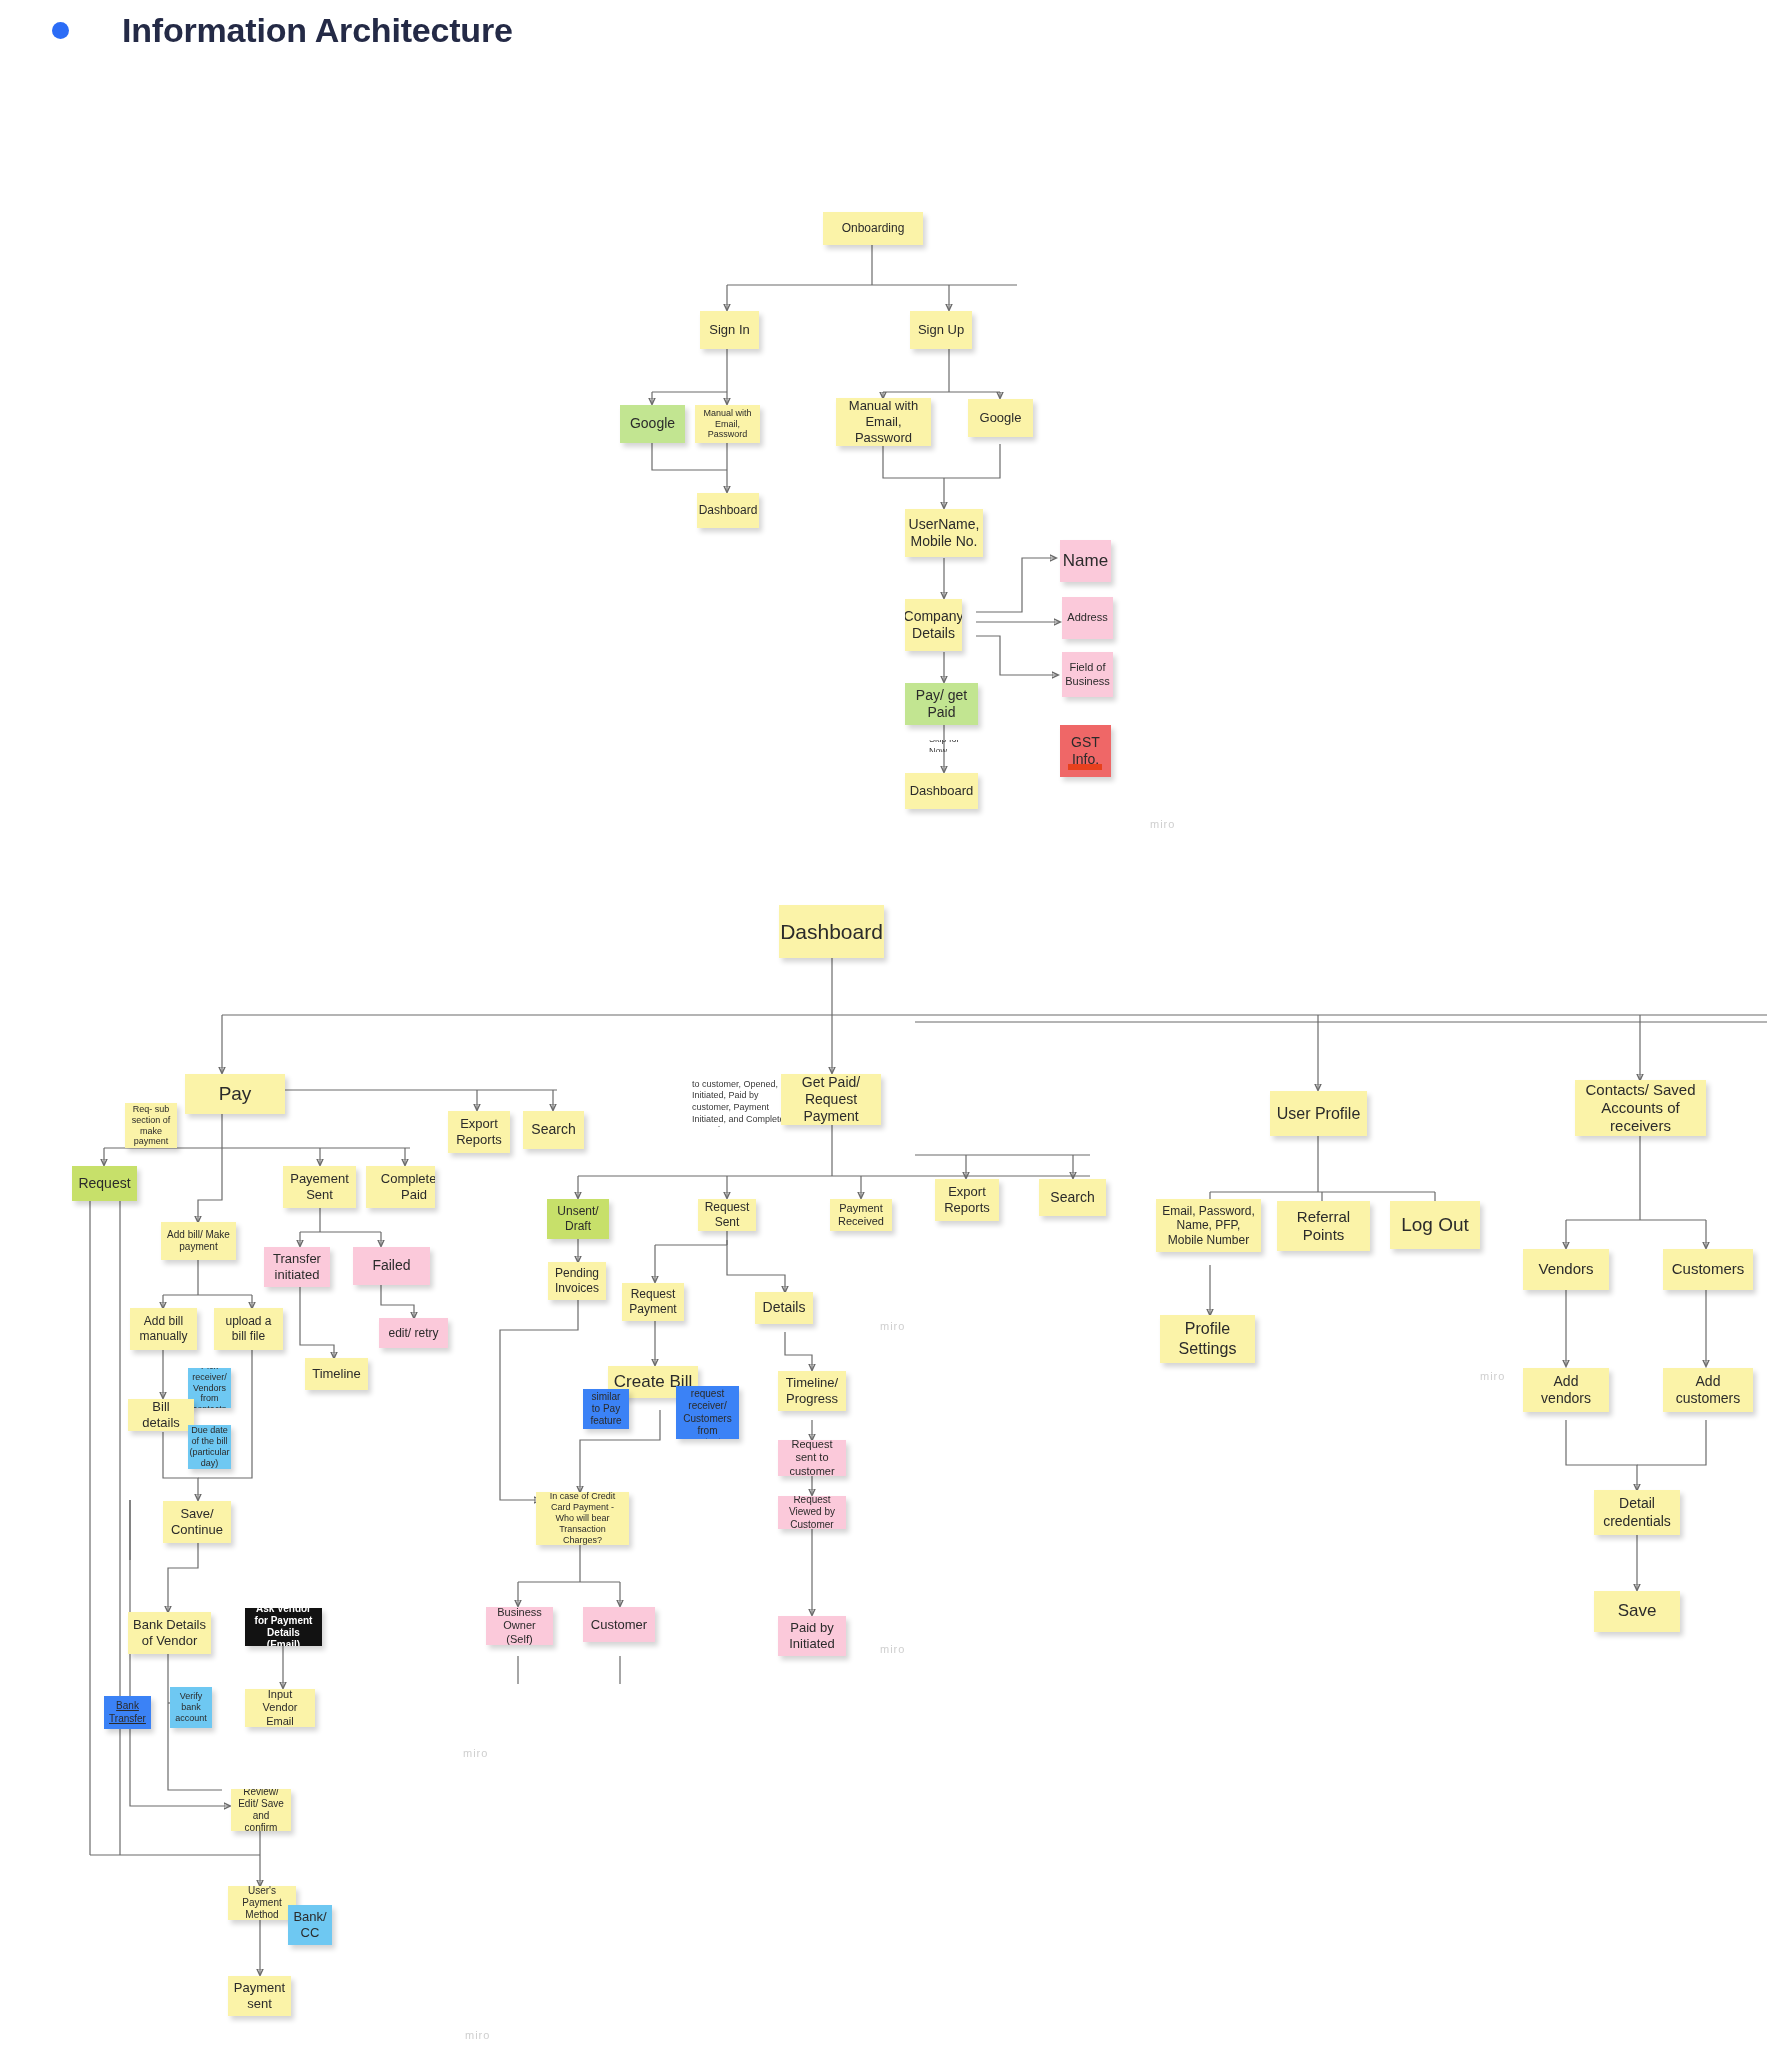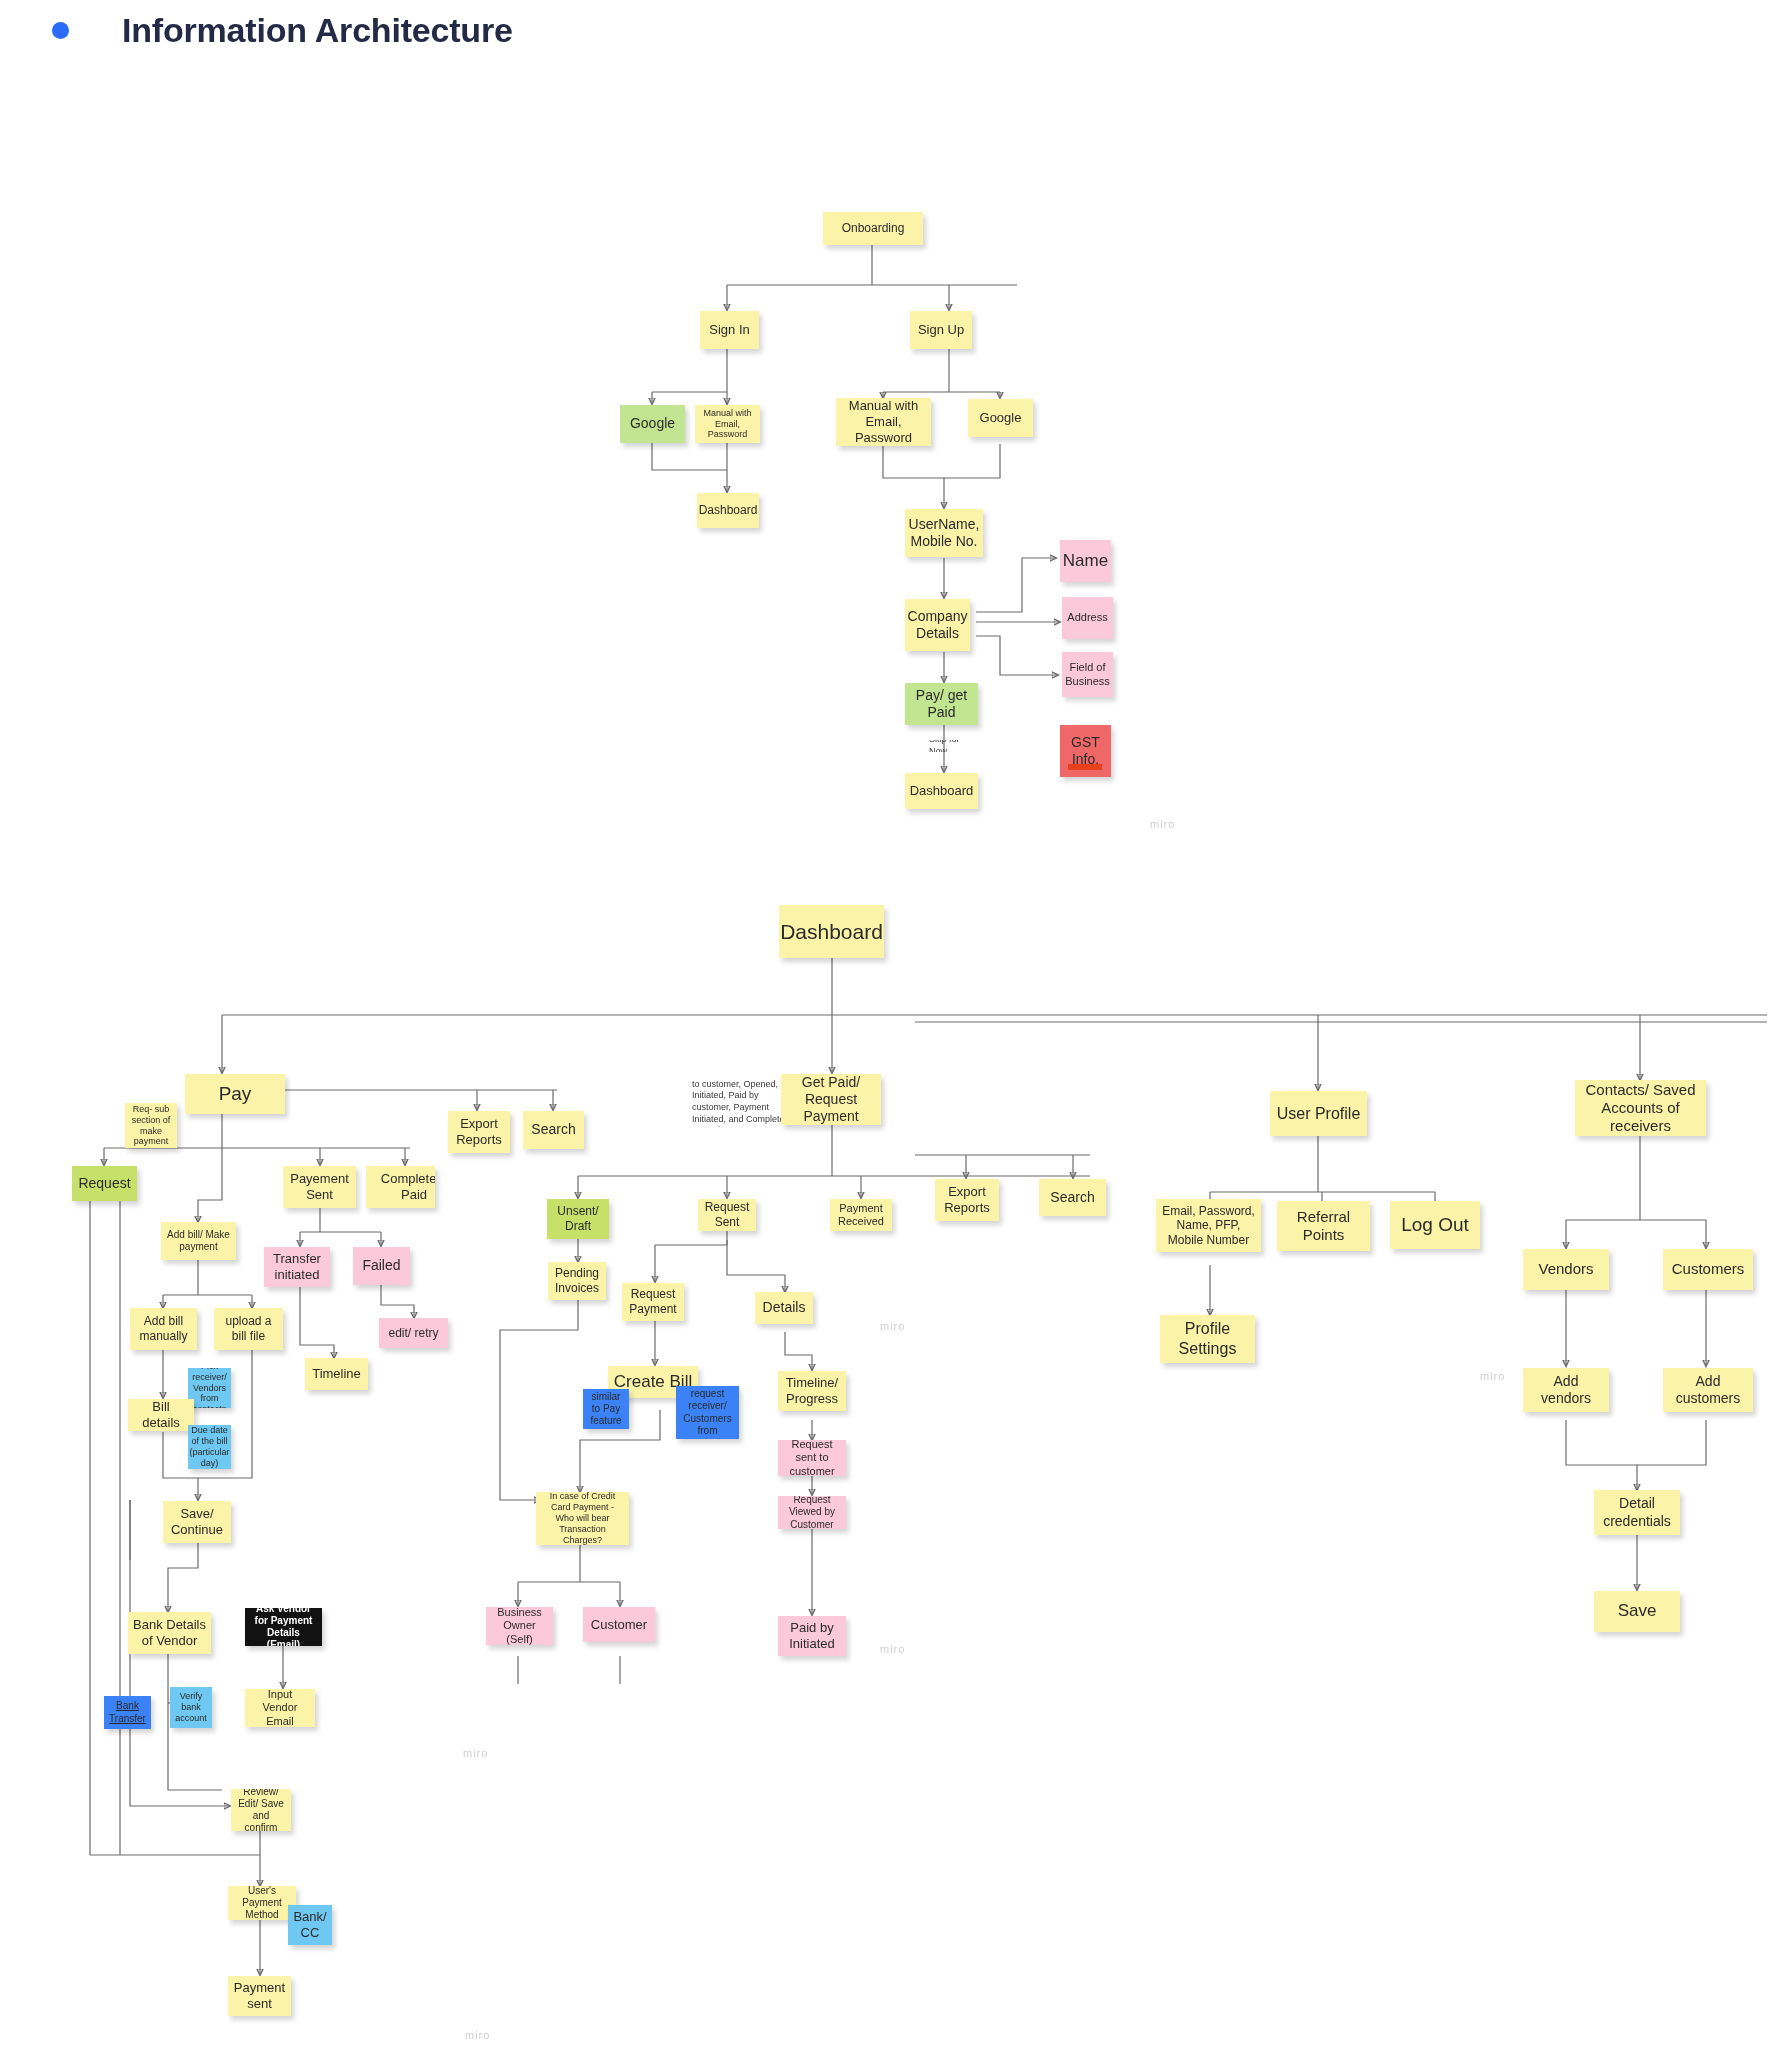--- a/index.html
+++ b/index.html
@@ -304,21 +304,21 @@
   </div>
 
   <div class="note yellow t13" style="left:968px;top:399px;width:65px;height:38px;">
     <span>Google</span>
   </div>
 
   <div class="note yellow t14" style="left:905px;top:509px;width:78px;height:48px;">
     <span>UserName, Mobile No.</span>
   </div>
 
-  <div class="note yellow t14" style="left:905px;top:599px;width:65px;height:52px;">
+  <div class="note yellow t14" style="left:905px;top:599px;width:57px;height:52px;">
     <span>Company Details</span>
   </div>
 
   <div class="note pink t17" style="left:1060px;top:540px;width:51px;height:42px;">
     <span>Name</span>
   </div>
 
   <div class="note pink t11" style="left:1062px;top:597px;width:51px;height:42px;">
     <span>Address</span>
   </div>
@@ -375,21 +375,21 @@
   </div>
 
   <div class="note yellow t13" style="left:366px;top:1166px;width:69px;height:42px;padding-left:32px;">
     <span>Completed/ Paid</span>
   </div>
 
   <div class="note pink t13" style="left:264px;top:1247px;width:66px;height:40px;">
     <span>Transfer initiated</span>
   </div>
 
-  <div class="note pink t14" style="left:353px;top:1247px;width:57px;height:38px;">
+  <div class="note pink t14" style="left:353px;top:1247px;width:77px;height:38px;">
     <span>Failed</span>
   </div>
 
   <div class="note yellow t13" style="left:305px;top:1358px;width:63px;height:32px;">
     <span>Timeline</span>
   </div>
 
   <div class="note pink t12" style="left:379px;top:1318px;width:69px;height:30px;">
     <span>edit/ retry</span>
   </div>

